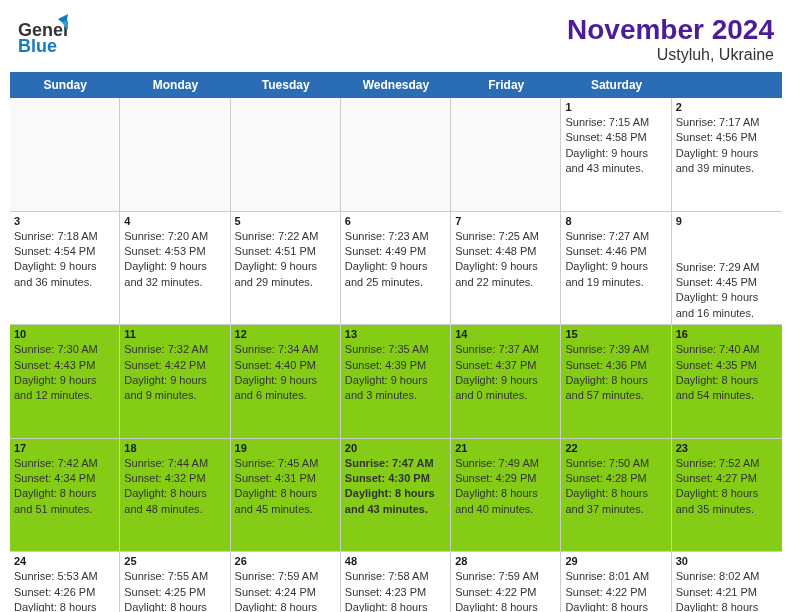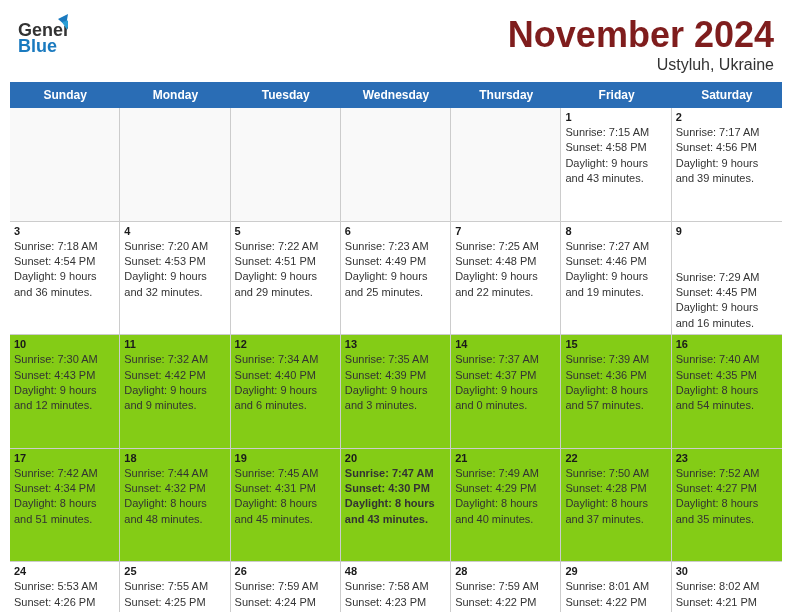--- a/index.html
+++ b/index.html
@@ -5,21 +5,21 @@
     * { box-sizing: border-box; margin: 0; padding: 0; }
     body { font-family: Arial, sans-serif; background: #fff; width: 792px; height: 612px; overflow: hidden; }
     
     .page { width: 792px; height: 612px; display: flex; flex-direction: column; }
     
     .header { display: flex; justify-content: space-between; align-items: flex-start; padding: 14px 18px 8px 18px; }
     
     .logo-container { display: flex; align-items: center; gap: 4px; }
     
     .title-section { text-align: right; }
-    .month-title { font-size: 36px; font-weight: bold; color: #7f1d1d; text-align: center; }
+    .month-title { font-size: 28px; font-weight: bold; color: #4c1d95; text-align: center; }
     .location { font-size: 16px; color: #333; }
     
     .calendar { flex: 1; display: flex; flex-direction: column; padding: 0 10px 8px 10px; }
     
     .cal-header { display: grid; grid-template-columns: repeat(7, 1fr); background: #2a6db5; color: #fff; }
     .cal-header-cell { text-align: center; padding: 6px 2px; font-size: 12px; font-weight: bold; }
     
     .cal-body { flex: 1; display: grid; grid-template-rows: repeat(5, 1fr); }
     
     .cal-week { display: grid; grid-template-columns: repeat(7, 1fr); border-bottom: 1px solid #ccc; }
@@ -53,21 +53,20 @@
       <div class="location">Ustyluh, Ukraine</div>
     </div>
   </div>
 
   <div class="calendar">
     <div class="cal-header">
     <div class="cal-header-cell">Sunday</div>
         <div class="cal-header-cell">Monday</div>
         <div class="cal-header-cell">Tuesday</div>
         <div class="cal-header-cell">Wednesday</div>
-        <div class="cal-header-cell">Thursday</div>
         <div class="cal-header-cell">Friday</div>
         <div class="cal-header-cell">Saturday</div>
       </div>
     <div class="cal-body">
     <div class="cal-week">
           <div class="cal-cell empty"></div>
           <div class="cal-cell empty"></div>
           <div class="cal-cell empty"></div>
           <div class="cal-cell empty"></div>
           <div class="cal-cell empty"></div>

